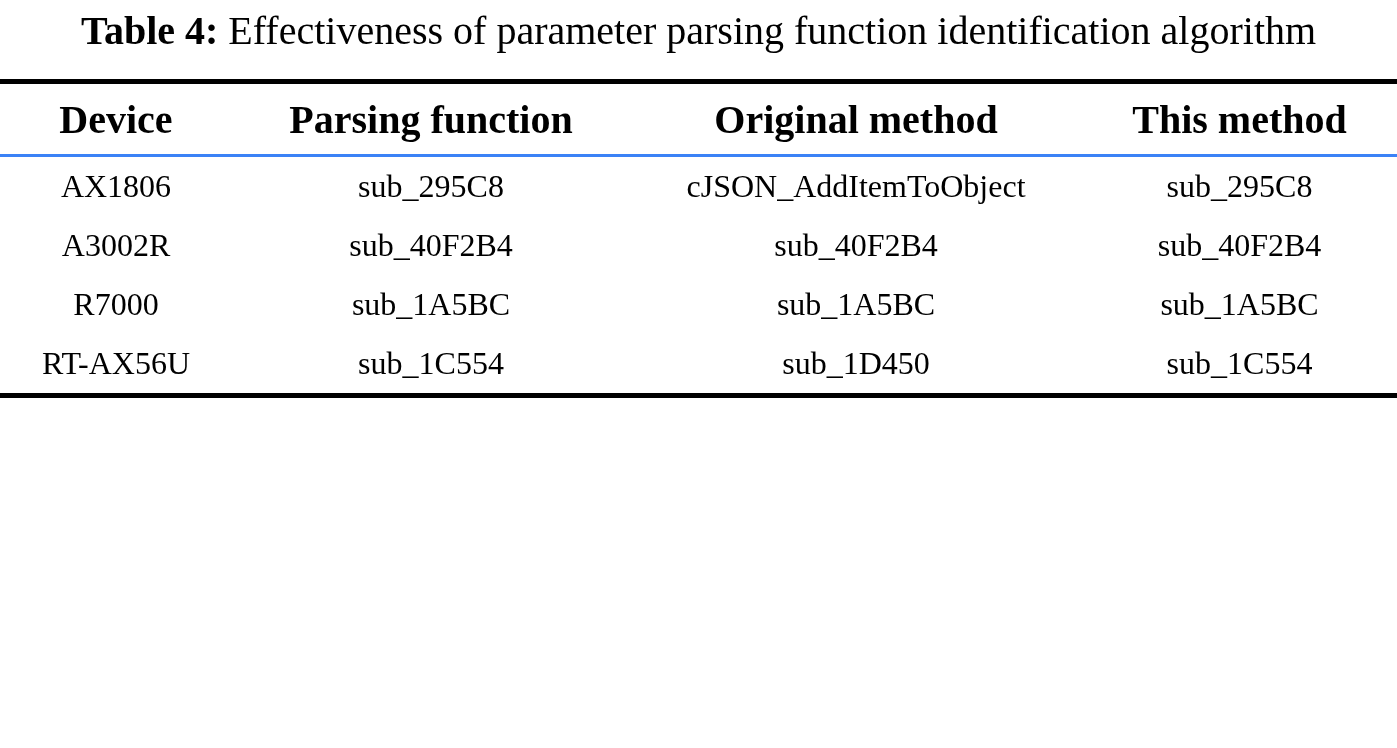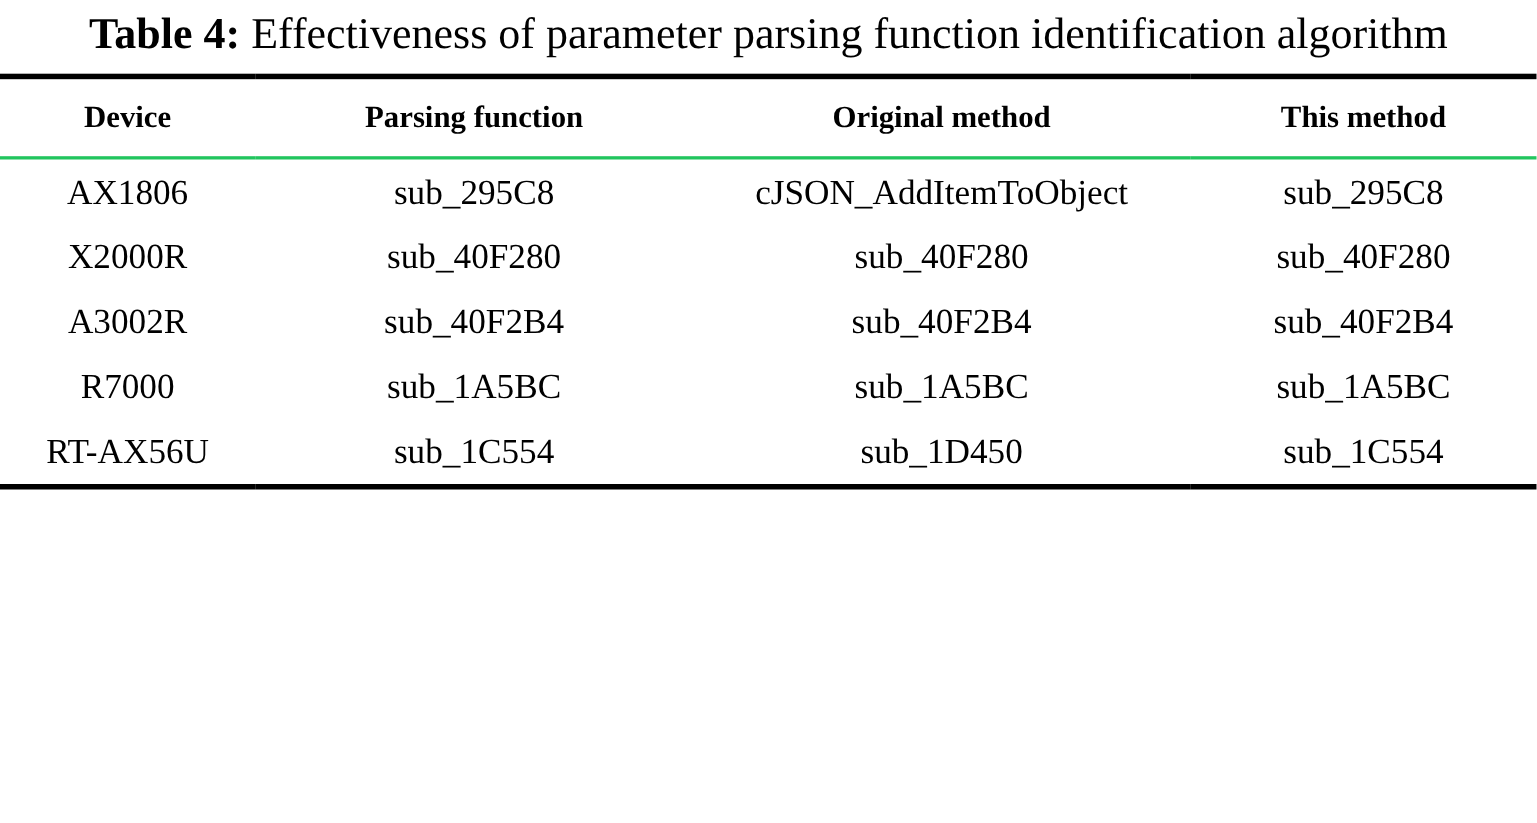--- a/index.html
+++ b/index.html
@@ -10,21 +10,21 @@
   body {
     width: 1397px;
     height: 748px;
     color: #000000;
     font-family: "Liberation Serif", "DejaVu Serif", serif;
     overflow: hidden;
   }
   .caption {
     box-sizing: border-box;
     width: 1397px;
-    height: 67px;
+    height: 79px;
     padding-top: 5px;
     text-align: center;
     font-size: 40px;
     line-height: 52px;
     white-space: nowrap;
   }
   .caption .caption-label {
     font-weight: bold;
   }
   .caption .caption-text {
@@ -32,25 +32,25 @@
   }
   table.results {
     width: 1397px;
     border-collapse: collapse;
     table-layout: fixed;
     border-top: 5px solid #000000;
     border-bottom: 5px solid #000000;
   }
   table.results thead th {
     font-weight: bold;
-    font-size: 28px;
+    font-size: 40px;
     height: 70px;
     text-align: center;
     vertical-align: middle;
-    border-bottom: 3px solid #22c55e;
+    border-bottom: 3px solid #3b82f6;
     padding: 0;
     white-space: nowrap;
   }
   table.results tbody td {
     font-size: 32px;
     height: 59px;
     text-align: center;
     vertical-align: middle;
     padding: 0;
     white-space: nowrap;
@@ -85,26 +85,20 @@
     </tr>
   </thead>
   <tbody>
     <tr>
       <td>AX1806</td>
       <td>sub_295C8</td>
       <td>cJSON_AddItemToObject</td>
       <td>sub_295C8</td>
     </tr>
     <tr>
-      <td>X2000R</td>
-      <td>sub_40F280</td>
-      <td>sub_40F280</td>
-      <td>sub_40F280</td>
-    </tr>
-    <tr>
       <td>A3002R</td>
       <td>sub_40F2B4</td>
       <td>sub_40F2B4</td>
       <td>sub_40F2B4</td>
     </tr>
     <tr>
       <td>R7000</td>
       <td>sub_1A5BC</td>
       <td>sub_1A5BC</td>
       <td>sub_1A5BC</td>

